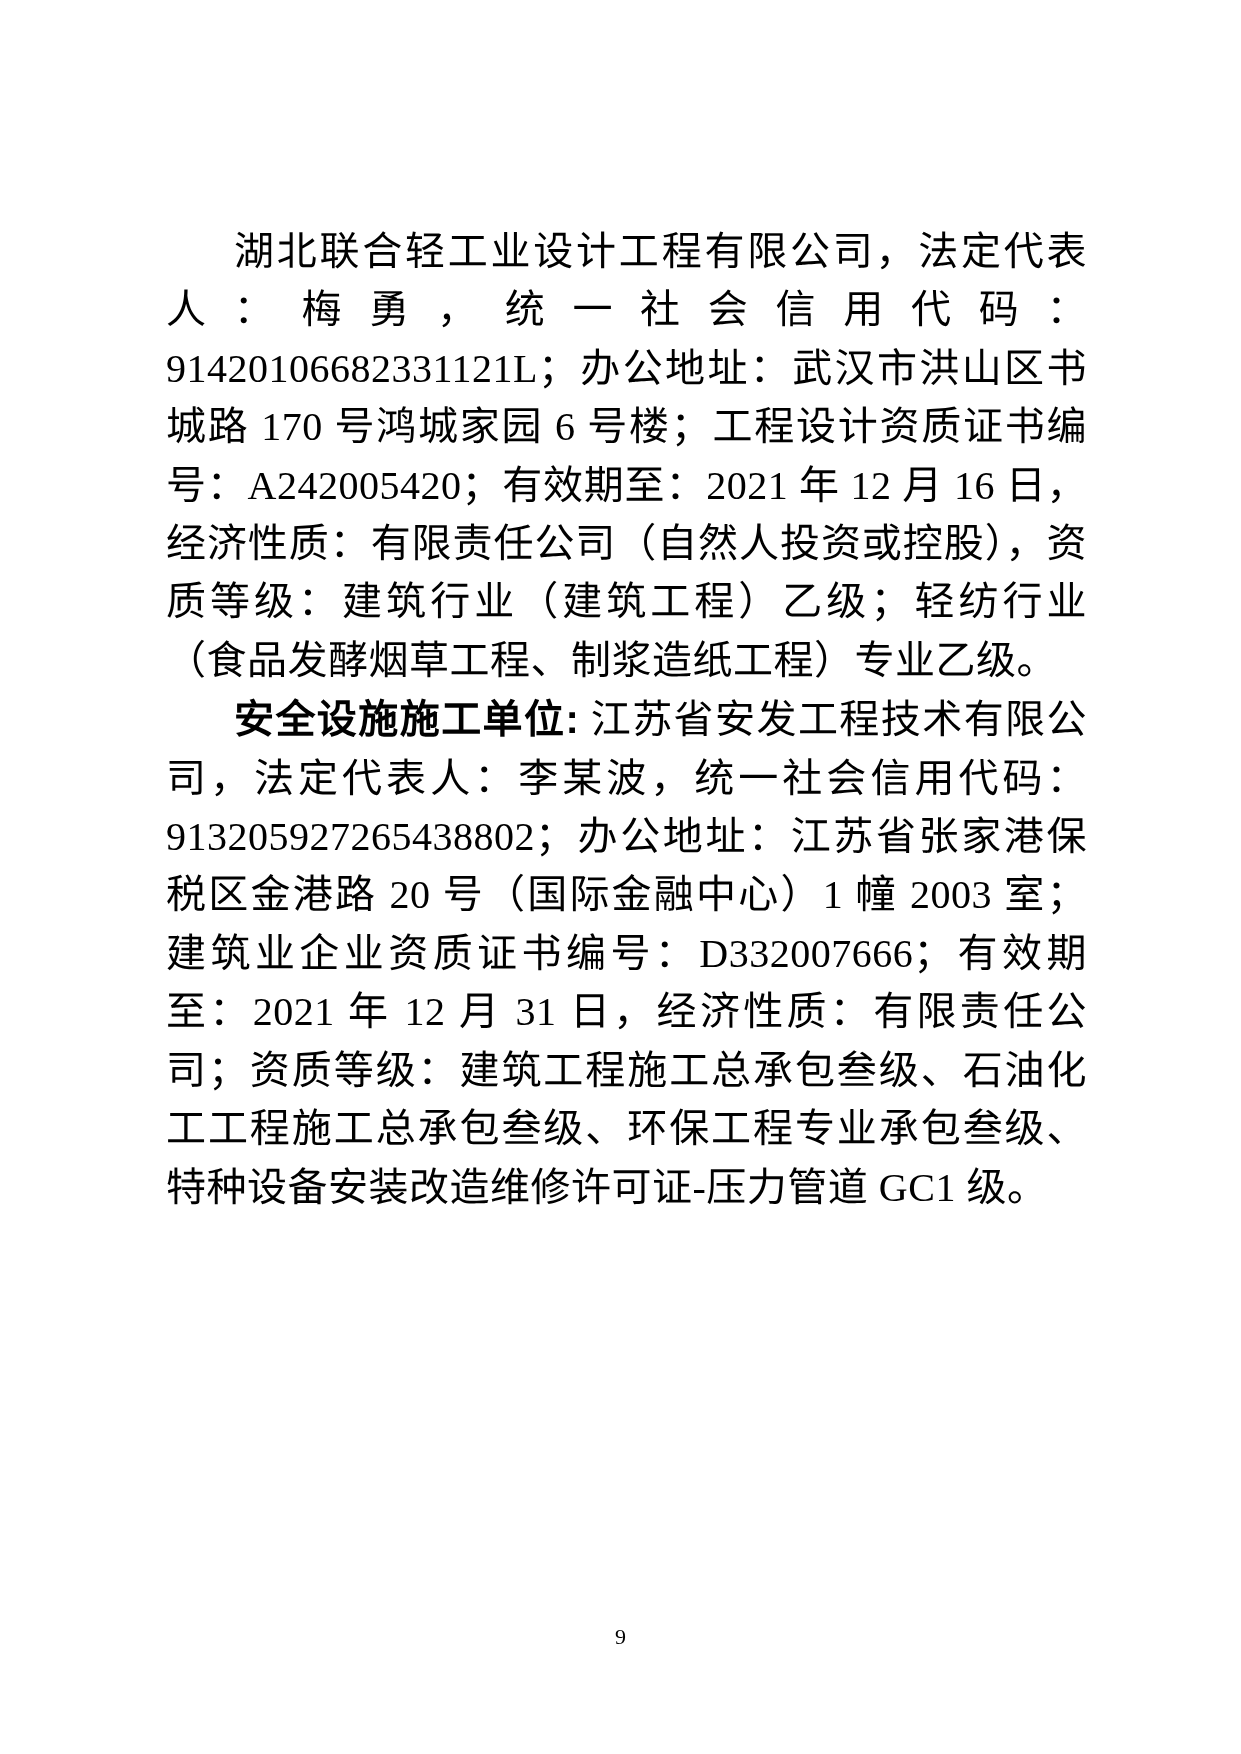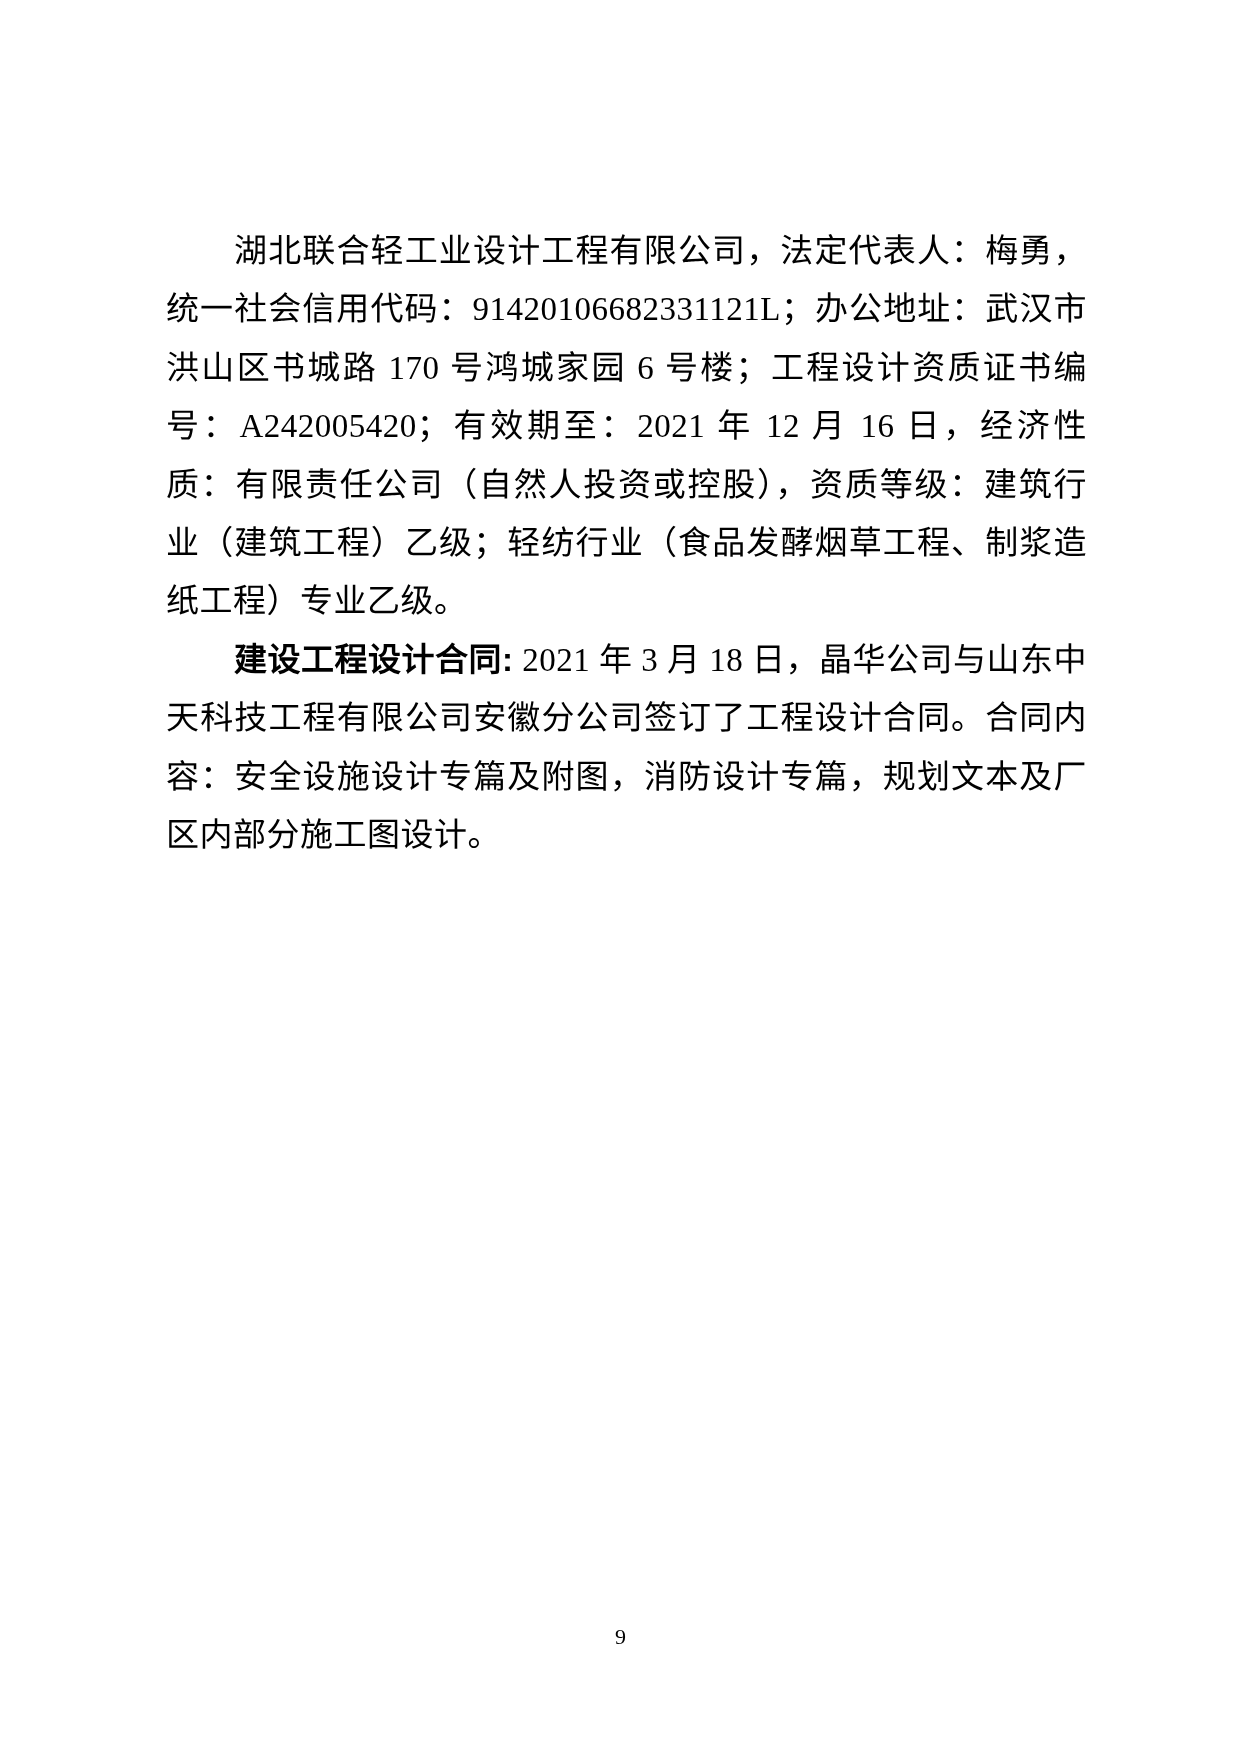--- a/index.html
+++ b/index.html
@@ -14,21 +14,21 @@
     background: #ffffff;
     overflow: hidden;
     color: #000000;
     font-family: "Liberation Serif", "DejaVu Serif", serif;
   }
   .content {
     position: absolute;
     left: 166px;
     top: 222px;
     width: 921px;
-    font-size: 33px;
+    font-size: 40px;
     line-height: 58.4px;
     text-align: justify;
     text-justify: inter-character;
     letter-spacing: 0.5px;
   }
   .para {
     margin: 0;
     padding: 0;
     text-indent: 68px;
   }
@@ -51,20 +51,20 @@
   }
 </style>
 </head>
 <body>
 
 <div class="page">
   <main class="content">
 
     <p class="para"><span class="lead"></span><span class="body-text">湖北联合轻工业设计工程有限公司，法定代表人：梅勇，统一社会信用代码：91420106682331121L；办公地址：武汉市洪山区书城路 170 号鸿城家园 6 号楼；工程设计资质证书编号：A242005420；有效期至：2021 年 12 月 16 日，经济性质：有限责任公司（自然人投资或控股），资质等级：建筑行业（建筑工程）乙级；轻纺行业（食品发酵烟草工程、制浆造纸工程）专业乙级。</span></p>
 
+    <p class="para"><span class="lead">安全设施施工单位:</span><span class="body-text"> 江苏省安发工程技术有限公司，法定代表人：李某波，统一社会信用代码：913205927265438802；办公地址：江苏省张家港保税区金港路 20 号（国际金融中心）1 幢 2003 室；建筑业企业资质证书编号：D332007666；有效期至：2021 年 12 月 31 日，经济性质：有限责任公司；资质等级：建筑工程施工总承包叁级、石油化工工程施工总承包叁级、环保工程专业承包叁级、特种设备安装改造维修许可证-压力管道 GC1 级。</span></p>
 
-    <p class="para"><span class="lead">建设工程设计合同:</span><span class="body-text"> 2021 年 3 月 18 日，晶华公司与山东中天科技工程有限公司安徽分公司签订了工程设计合同。合同内容：安全设施设计专篇及附图，消防设计专篇，规划文本及厂区内部分施工图设计。</span></p>
 
 
   </main>
 
   <footer class="page-number">9</footer>
 </div>
 
 </body></html>

